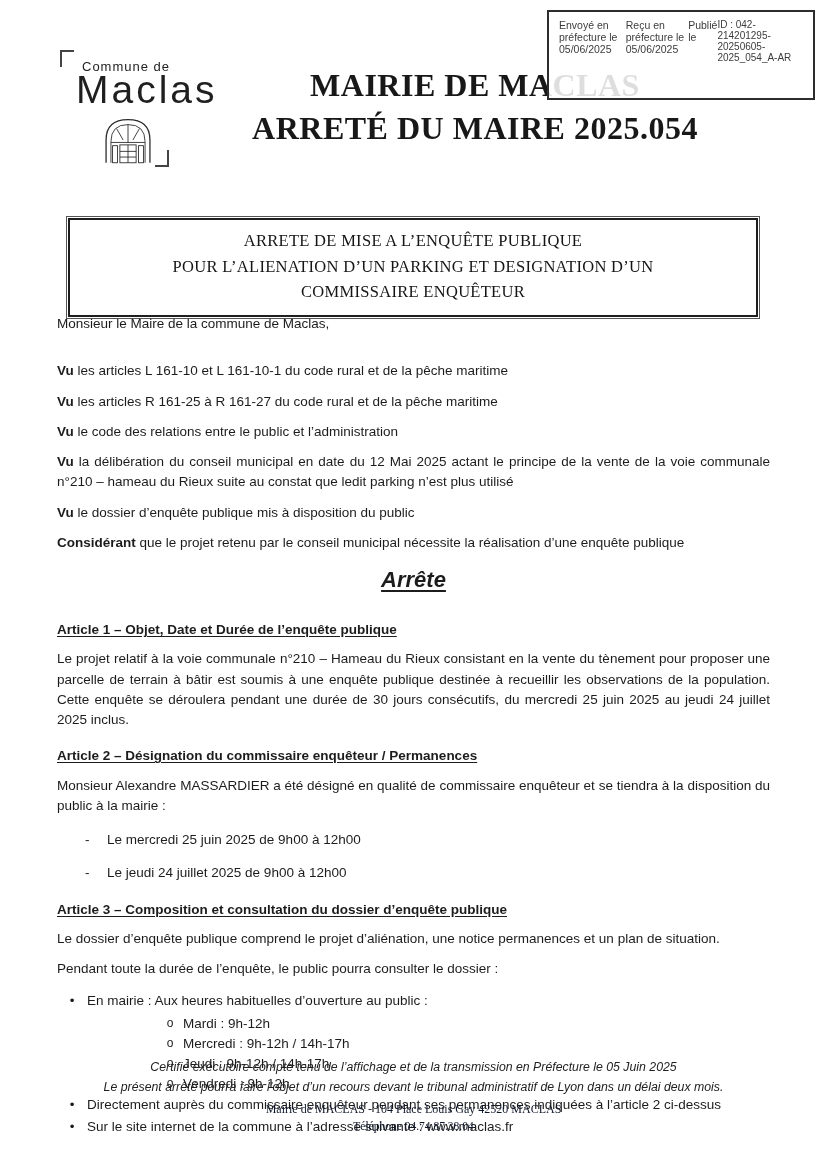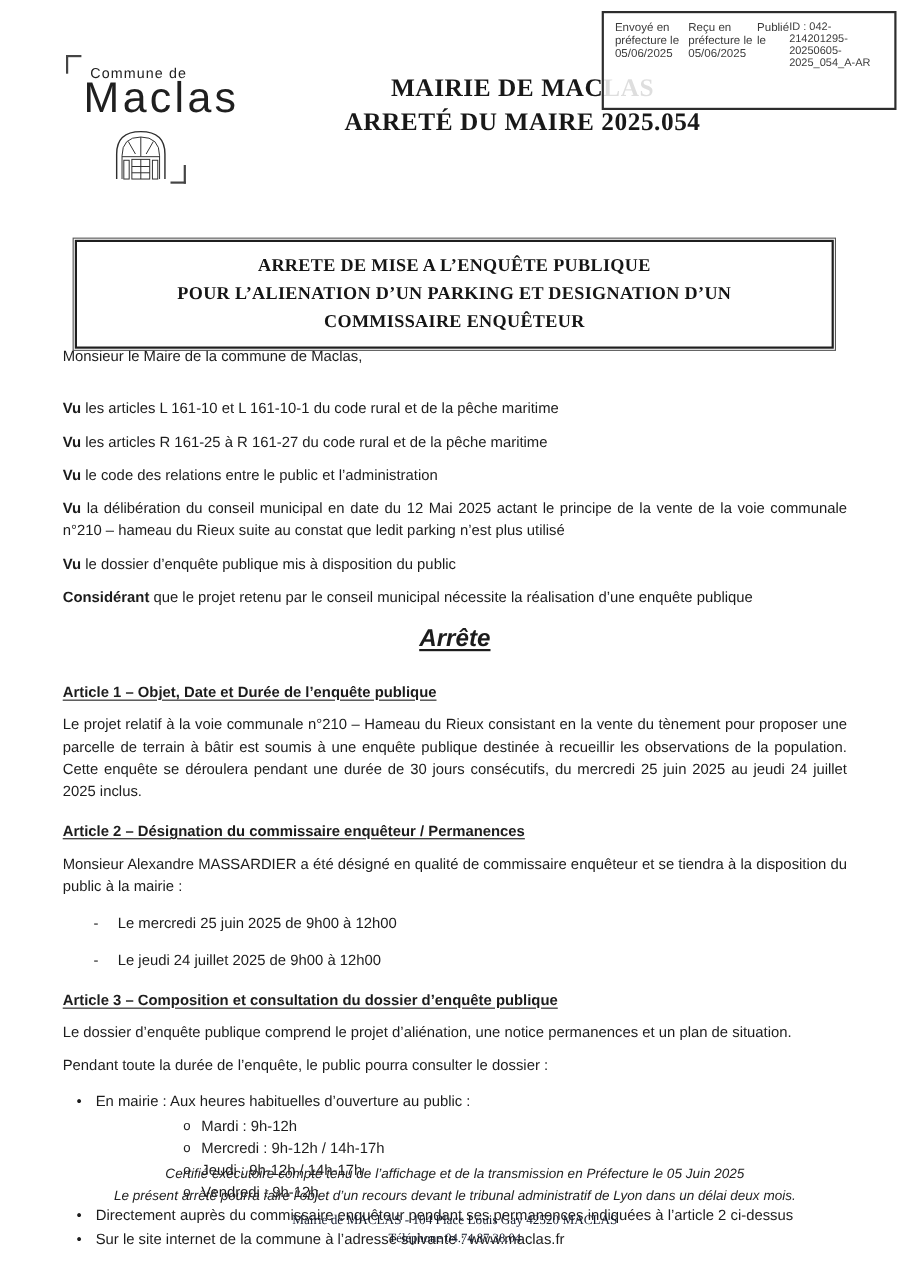--- a/index.html
+++ b/index.html
@@ -6,21 +6,21 @@
   html,body { background:#ffffff; }
   .page {
     position:relative; width:827px; height:1169px; margin:0 auto;
     background:#ffffff; color:#1a1a1a; overflow:hidden;
     font-family:"Liberation Sans","DejaVu Sans",sans-serif;
   }
   
   .title-block {
     position:absolute; top:64px; left:130px; width:690px; z-index:1;
     text-align:center; font-family:"Liberation Serif","DejaVu Serif",serif;
-    font-weight:bold; font-size:23px; line-height:1.35; color:#181818;
+    font-weight:bold; font-size:32px; line-height:1.35; color:#181818;
     letter-spacing:.5px;
   }
   .stamp-box {
     position:absolute; top:10px; left:547px; width:268px; height:90px; z-index:5;
     border:2px solid #2d2d2d; background:rgba(255,255,255,.86);
     padding:7px 10px 5px 10px; display:flex; flex-direction:row;
     justify-content:space-between;
     font-size:10.5px; color:#3c3c3c;
   }
   .stamp-box .id-line { font-size:10px; }
@@ -29,21 +29,21 @@
   .bracket-tl { position:absolute; top:0; left:0; width:14px; height:17px; border-left:2px solid #444; border-top:2px solid #444; }
   .bracket-br { position:absolute; top:100px; left:95px; width:14px; height:17px; border-right:2px solid #444; border-bottom:2px solid #444; }
   .logo-sub { position:absolute; top:9px; left:22px; font-size:13px; letter-spacing:1px; color:#222; }
   .logo-name { position:absolute; top:18px; left:16px; font-size:39px; letter-spacing:3px; font-weight:400; color:#1f1f1f; }
   .logo-window { position:absolute; top:65px; left:42px; }
   
   .subject-box {
     position:absolute; top:218px; left:68px; width:690px; z-index:1;
     border:2px solid #1f1f1f; outline:1px solid #555; outline-offset:1px;
     padding:8px 18px 10px 18px; text-align:center;
-    font-family:"Liberation Serif","DejaVu Serif",serif; font-weight:bold;
+    font-family:"Liberation Serif","DejaVu Serif",serif; font-weight:normal;
     font-size:16.5px; line-height:1.55; letter-spacing:.3px; color:#151515;
   }
   
   .content { position:absolute; top:314px; left:57px; width:713px; font-size:13.5px; line-height:1.5; color:#1c1c1c; }
   .para { margin-bottom:10px; }
   .just { text-align:justify; }
   .salutation { margin-bottom:27px; }
   .b { font-weight:bold; }
   .arrete-heading {
     text-align:center; font-size:22px; font-weight:bold; font-style:italic;

